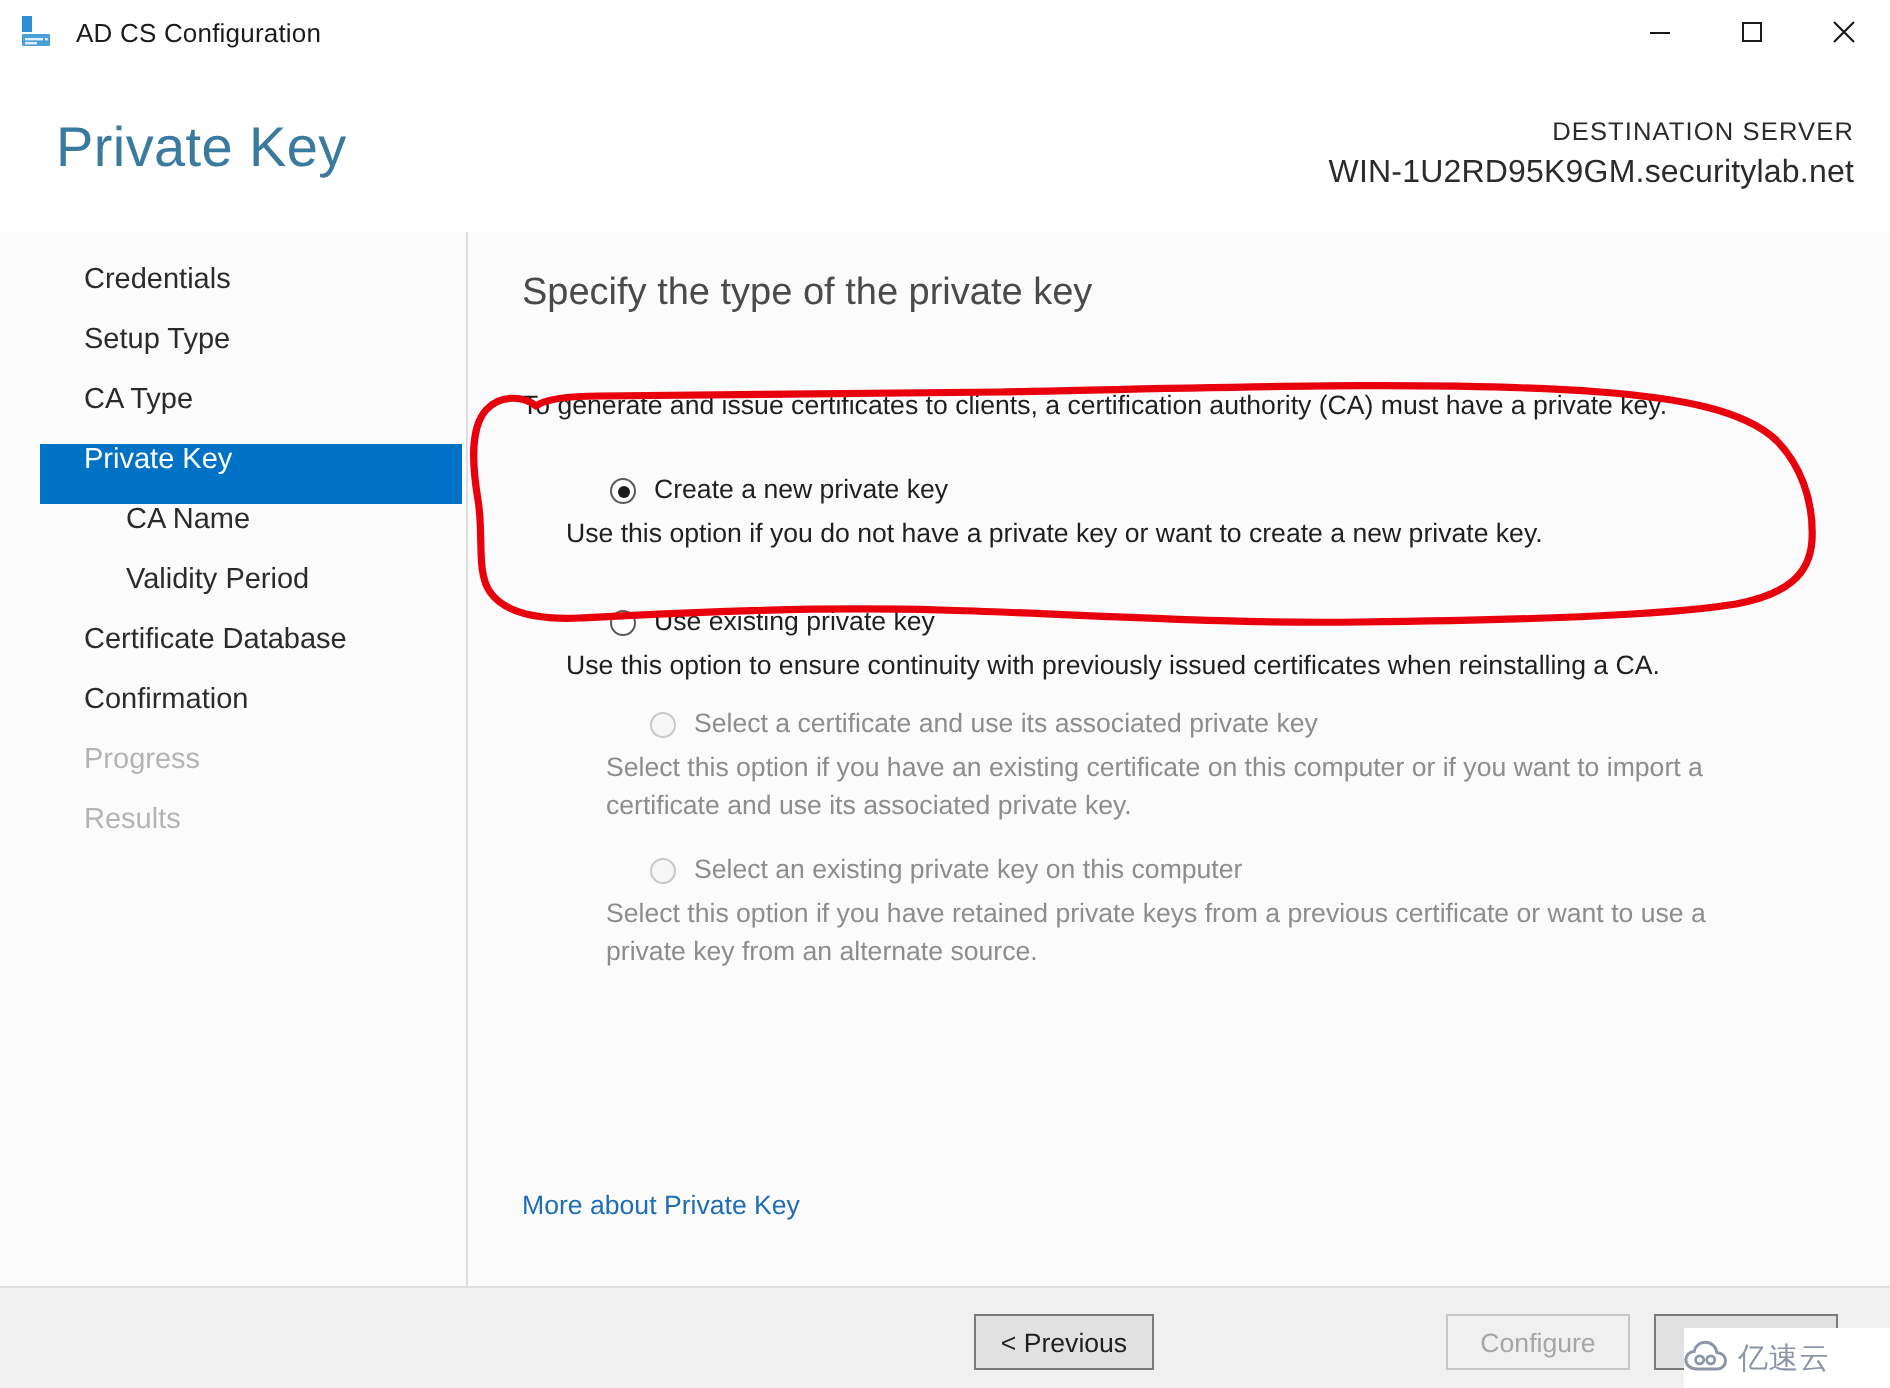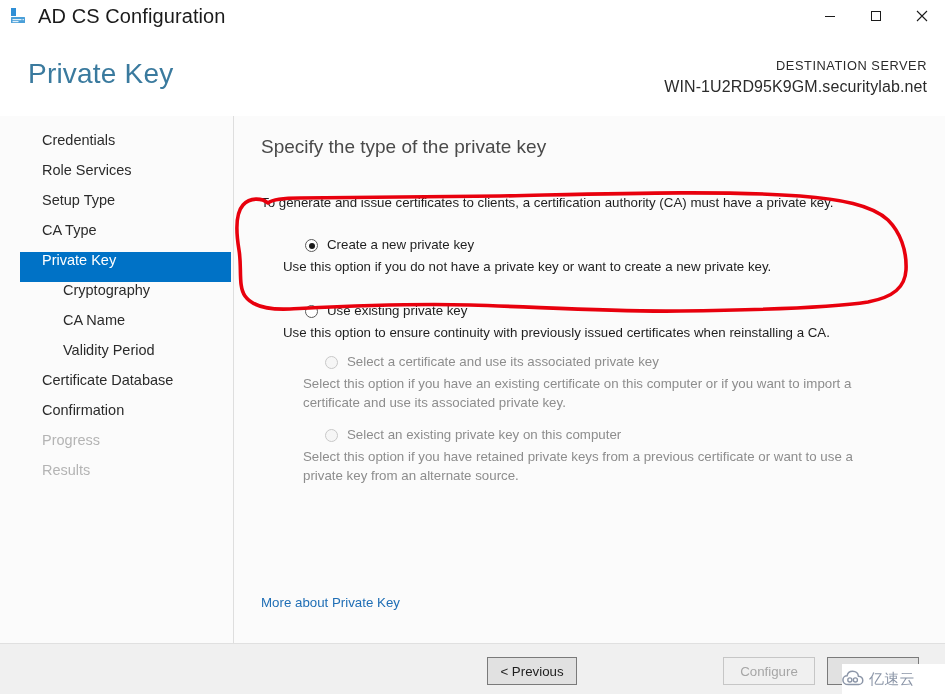--- a/index.html
+++ b/index.html
@@ -33,21 +33,21 @@
     align-items: center;
   }
   .titlebar-icon {
     width: 20px; height: 20px;
     margin-left: 9px;
     position: relative;
     flex: none;
   }
   .titlebar-title {
     margin-left: 9px;
-    font-size: 20px;
+    font-size: 13px;
     color: #1b1b1b;
     letter-spacing: 0.1px;
     white-space: nowrap;
   }
   .win-buttons {
     position: absolute;
     right: 0; top: 0;
     height: 32px;
     display: flex;
   }
@@ -319,33 +319,27 @@
     </div>
   </div>
 
   <div class="body-area">
 
     <div class="sidebar">
       <div class="nav-item">
           <span>Credentials</span>
         </div>
       <div class="nav-item">
-          <span>Role Services</span>
-        </div>
-      <div class="nav-item">
           <span>Setup Type</span>
         </div>
       <div class="nav-item">
           <span>CA Type</span>
         </div>
       <div class="nav-item selected">
           <span>Private Key</span>
-        </div>
-      <div class="nav-item indent">
-          <span>Cryptography</span>
         </div>
       <div class="nav-item indent">
           <span>CA Name</span>
         </div>
       <div class="nav-item indent">
           <span>Validity Period</span>
         </div>
       <div class="nav-item">
           <span>Certificate Database</span>
         </div>

